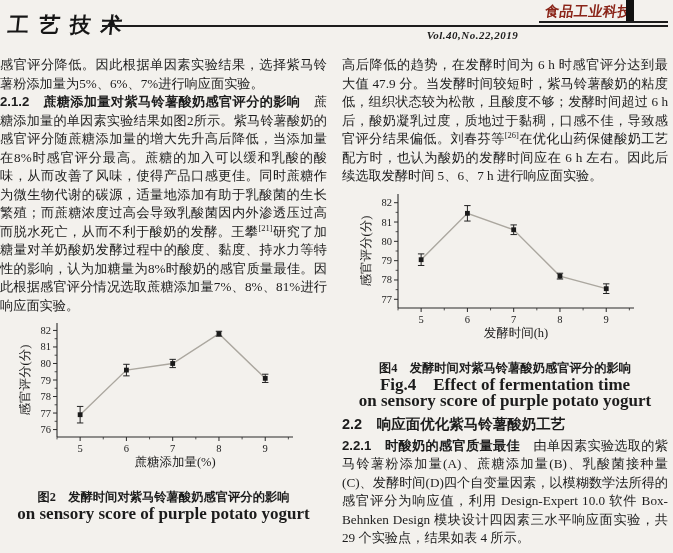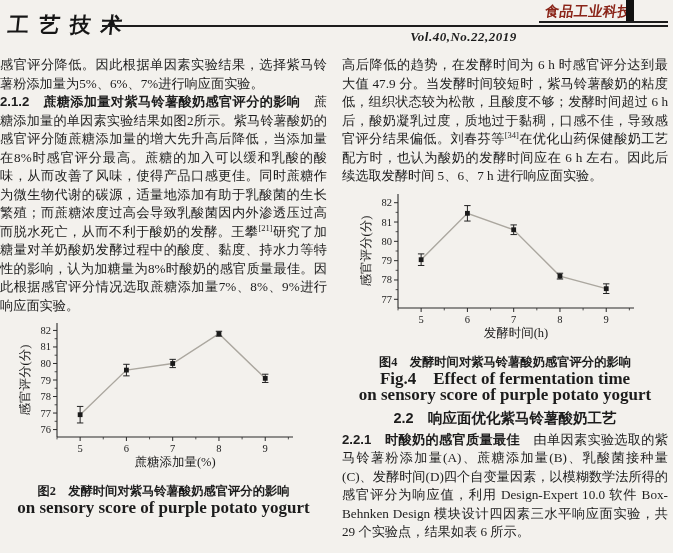--- a/index.html
+++ b/index.html
@@ -18,57 +18,57 @@
   .header-rule{position:absolute;left:102px;top:25px;width:566px;height:2px;background:#1c1c1c;}
   .journal-logo{
     position:absolute;left:545px;top:3px;
     font-family:"Liberation Sans","DejaVu Sans",sans-serif;
     font-weight:bold;font-size:14px;letter-spacing:.5px;
     transform:skewX(-8deg);white-space:nowrap;
   }
   .logo-bar{position:absolute;left:626px;top:0;width:8px;height:22px;background:#111;}
   .logo-underline{position:absolute;left:539px;top:21px;width:129px;height:1.6px;background:#1c1c1c;}
   .vol{
-    position:absolute;left:346px;top:29px;width:235px;text-align:center;
-    font-style:italic;font-weight:bold;font-size:13px;letter-spacing:.5px;
+    position:absolute;left:355px;top:29px;width:235px;text-align:center;
+    font-style:italic;font-weight:bold;font-size:11px;letter-spacing:.5px;
   }
   
   .col{position:absolute;top:56px;font-size:13.2px;line-height:18.5px;text-align:justify;}
   .col-left{left:0;width:327px;}
   .col-right{left:342px;width:326px;}
   .col p{margin:0;}
   .hd{font-weight:bold;font-family:"Liberation Sans","DejaVu Sans",sans-serif;}
   sup.ref{font-size:8.5px;line-height:0;vertical-align:super;}
   
   figure{margin:2px 0 0 0;text-align:center;}
   svg.chart{display:block;margin:0 auto;}
-  .cap-cn{font-weight:bold;font-size:12.3px;line-height:17px;margin-top:6px;}
+  .cap-cn{font-weight:bold;font-size:12.3px;line-height:17px;margin-top:12px;}
   .cap-en{font-weight:bold;font-size:17px;line-height:16px;}
   
   .h22{
     font-family:"Liberation Sans","DejaVu Sans",sans-serif;
     font-weight:bold;font-size:14.5px;line-height:20px;
-    margin:5px 0 3px 0;text-align:center;
+    margin:5px 0 3px 0;text-align:left;
   }
 </style>
 </head>
 <body>
 
 <div class="page">
 
   <div class="masthead">工艺技术</div>
   <div class="header-rule"></div>
   <div class="journal-logo" style="color: rgb(138, 36, 24);">食品工业科技</div>
   <div class="logo-bar"></div>
   <div class="logo-underline"></div>
   <div class="vol">Vol.40,No.22,2019</div>
 
   <div class="col col-left">
     <p>感官评分降低。因此根据单因素实验结果，选择紫马铃薯粉添加量为5%、6%、7%进行响应面实验。</p>
-    <p><span class="hd">2.1.2　蔗糖添加量对紫马铃薯酸奶感官评分的影响</span><span>　蔗糖添加量的单因素实验结果如图2所示。紫马铃薯酸奶的感官评分随蔗糖添加量的增大先升高后降低，当添加量在8%时感官评分最高。蔗糖的加入可以缓和乳酸的酸味，从而改善了风味，使得产品口感更佳。同时蔗糖作为微生物代谢的碳源，适量地添加有助于乳酸菌的生长繁殖；而蔗糖浓度过高会导致乳酸菌因内外渗透压过高而脱水死亡，从而不利于酸奶的发酵。王攀</span><sup class="ref">[21]</sup><span>研究了加糖量对羊奶酸奶发酵过程中的酸度、黏度、持水力等特性的影响，认为加糖量为8%时酸奶的感官质量最佳。因此根据感官评分情况选取蔗糖添加量7%、8%、9%进行响应面实验。</span></p>
+    <p><span class="hd">2.1.2　蔗糖添加量对紫马铃薯酸奶感官评分的影响</span><span>　蔗糖添加量的单因素实验结果如图2所示。紫马铃薯酸奶的感官评分随蔗糖添加量的增大先升高后降低，当添加量在8%时感官评分最高。蔗糖的加入可以缓和乳酸的酸味，从而改善了风味，使得产品口感更佳。同时蔗糖作为微生物代谢的碳源，适量地添加有助于乳酸菌的生长繁殖；而蔗糖浓度过高会导致乳酸菌因内外渗透压过高而脱水死亡，从而不利于酸奶的发酵。王攀</span><sup class="ref">[21]</sup><span>研究了加糖量对羊奶酸奶发酵过程中的酸度、黏度、持水力等特性的影响，认为加糖量为8%时酸奶的感官质量最佳。因此根据感官评分情况选取蔗糖添加量7%、8%、81%进行响应面实验。</span></p>
     <figure>
       <svg class="chart" width="290" height="160" viewBox="0 0 290 160">
           <line x1="38" y1="6" x2="38" y2="120" stroke="#2a2a2a" stroke-width="1.1"></line>
           <line x1="38" y1="120" x2="274" y2="120" stroke="#2a2a2a" stroke-width="1.1"></line>
           <line x1="34" y1="112.5652173913043" x2="38" y2="112.5652173913043" stroke="#2a2a2a" stroke-width="1"></line>
           <text x="32" y="116.0652173913043" text-anchor="end" font-size="10.5" fill="#1a1a1a">76</text>
           <line x1="34" y1="96.04347826086953" x2="38" y2="96.04347826086953" stroke="#2a2a2a" stroke-width="1"></line>
           <text x="32" y="99.54347826086953" text-anchor="end" font-size="10.5" fill="#1a1a1a">77</text>
           <line x1="34" y1="79.52173913043477" x2="38" y2="79.52173913043477" stroke="#2a2a2a" stroke-width="1"></line>
           <text x="32" y="83.02173913043477" text-anchor="end" font-size="10.5" fill="#1a1a1a">78</text>
@@ -127,21 +127,21 @@
           <text transform="translate(10 63) rotate(-90)" text-anchor="middle" font-size="12.5" fill="#1a1a1a">感官评分(分)</text>
         </svg>
       <figcaption>
         <div class="cap-cn">图2　发酵时间对紫马铃薯酸奶感官评分的影响</div>
         <div class="cap-en">on sensory score of purple potato yogurt</div>
       </figcaption>
     </figure>
   </div>
 
   <div class="col col-right">
-    <p><span>高后降低的趋势，在发酵时间为 6 h 时感官评分达到最大值 47.9 分。当发酵时间较短时，紫马铃薯酸奶的粘度低，组织状态较为松散，且酸度不够；发酵时间超过 6 h 后，酸奶凝乳过度，质地过于黏稠，口感不佳，导致感官评分结果偏低。刘春芬等</span><sup class="ref">[34]</sup><span>在优化山药保健酸奶工艺配方时，也认为酸奶的发酵时间应在 6 h 左右。因此后续选取发酵时间 5、6、7 h 进行响应面实验。</span></p>
+    <p><span>高后降低的趋势，在发酵时间为 6 h 时感官评分达到最大值 47.9 分。当发酵时间较短时，紫马铃薯酸奶的粘度低，组织状态较为松散，且酸度不够；发酵时间超过 6 h 后，酸奶凝乳过度，质地过于黏稠，口感不佳，导致感官评分结果偏低。刘春芬等</span><sup class="ref">[26]</sup><span>在优化山药保健酸奶工艺配方时，也认为酸奶的发酵时间应在 6 h 左右。因此后续选取发酵时间 5、6、7 h 进行响应面实验。</span></p>
     <figure>
       <svg class="chart" width="290" height="160" viewBox="0 0 290 160">
           <line x1="38" y1="6" x2="38" y2="120" stroke="#2a2a2a" stroke-width="1.1"></line>
           <line x1="38" y1="120" x2="274" y2="120" stroke="#2a2a2a" stroke-width="1.1"></line>
           <line x1="34" y1="111.30508474576266" x2="38" y2="111.30508474576266" stroke="#2a2a2a" stroke-width="1"></line>
           <text x="32" y="114.80508474576266" text-anchor="end" font-size="10.5" fill="#1a1a1a">77</text>
           <line x1="34" y1="91.9830508474576" x2="38" y2="91.9830508474576" stroke="#2a2a2a" stroke-width="1"></line>
           <text x="32" y="95.4830508474576" text-anchor="end" font-size="10.5" fill="#1a1a1a">78</text>
           <line x1="34" y1="72.66101694915253" x2="38" y2="72.66101694915253" stroke="#2a2a2a" stroke-width="1"></line>
           <text x="32" y="76.16101694915253" text-anchor="end" font-size="10.5" fill="#1a1a1a">79</text>
@@ -196,16 +196,16 @@
           <text x="156" y="149" text-anchor="middle" font-size="12.5" fill="#1a1a1a">发酵时间(h)</text>
           <text transform="translate(10 63) rotate(-90)" text-anchor="middle" font-size="12.5" fill="#1a1a1a">感官评分(分)</text>
         </svg>
       <figcaption>
         <div class="cap-cn">图4　发酵时间对紫马铃薯酸奶感官评分的影响</div>
         <div class="cap-en">Fig.4　Effect of fermentation time</div>
         <div class="cap-en">on sensory score of purple potato yogurt</div>
       </figcaption>
     </figure>
     <div class="h22">2.2　响应面优化紫马铃薯酸奶工艺</div>
-    <p><span class="hd">2.2.1　时酸奶的感官质量最佳</span><span>　由单因素实验选取的紫马铃薯粉添加量(A)、蔗糖添加量(B)、乳酸菌接种量(C)、发酵时间(D)四个自变量因素，以模糊数学法所得的感官评分为响应值，利用 Design-Expert 10.0 软件 Box-Behnken Design 模块设计四因素三水平响应面实验，共 29 个实验点，结果如表 6 所示。</span></p>
+    <p><span class="hd">2.2.1　时酸奶的感官质量最佳</span><span>　由单因素实验选取的紫马铃薯粉添加量(A)、蔗糖添加量(B)、乳酸菌接种量(C)、发酵时间(D)四个自变量因素，以模糊数学法所得的感官评分为响应值，利用 Design-Expert 10.0 软件 Box-Behnken Design 模块设计四因素三水平响应面实验，共 29 个实验点，结果如表 4 所示。</span></p>
   </div>
 
 </div>
 
 </body></html>

